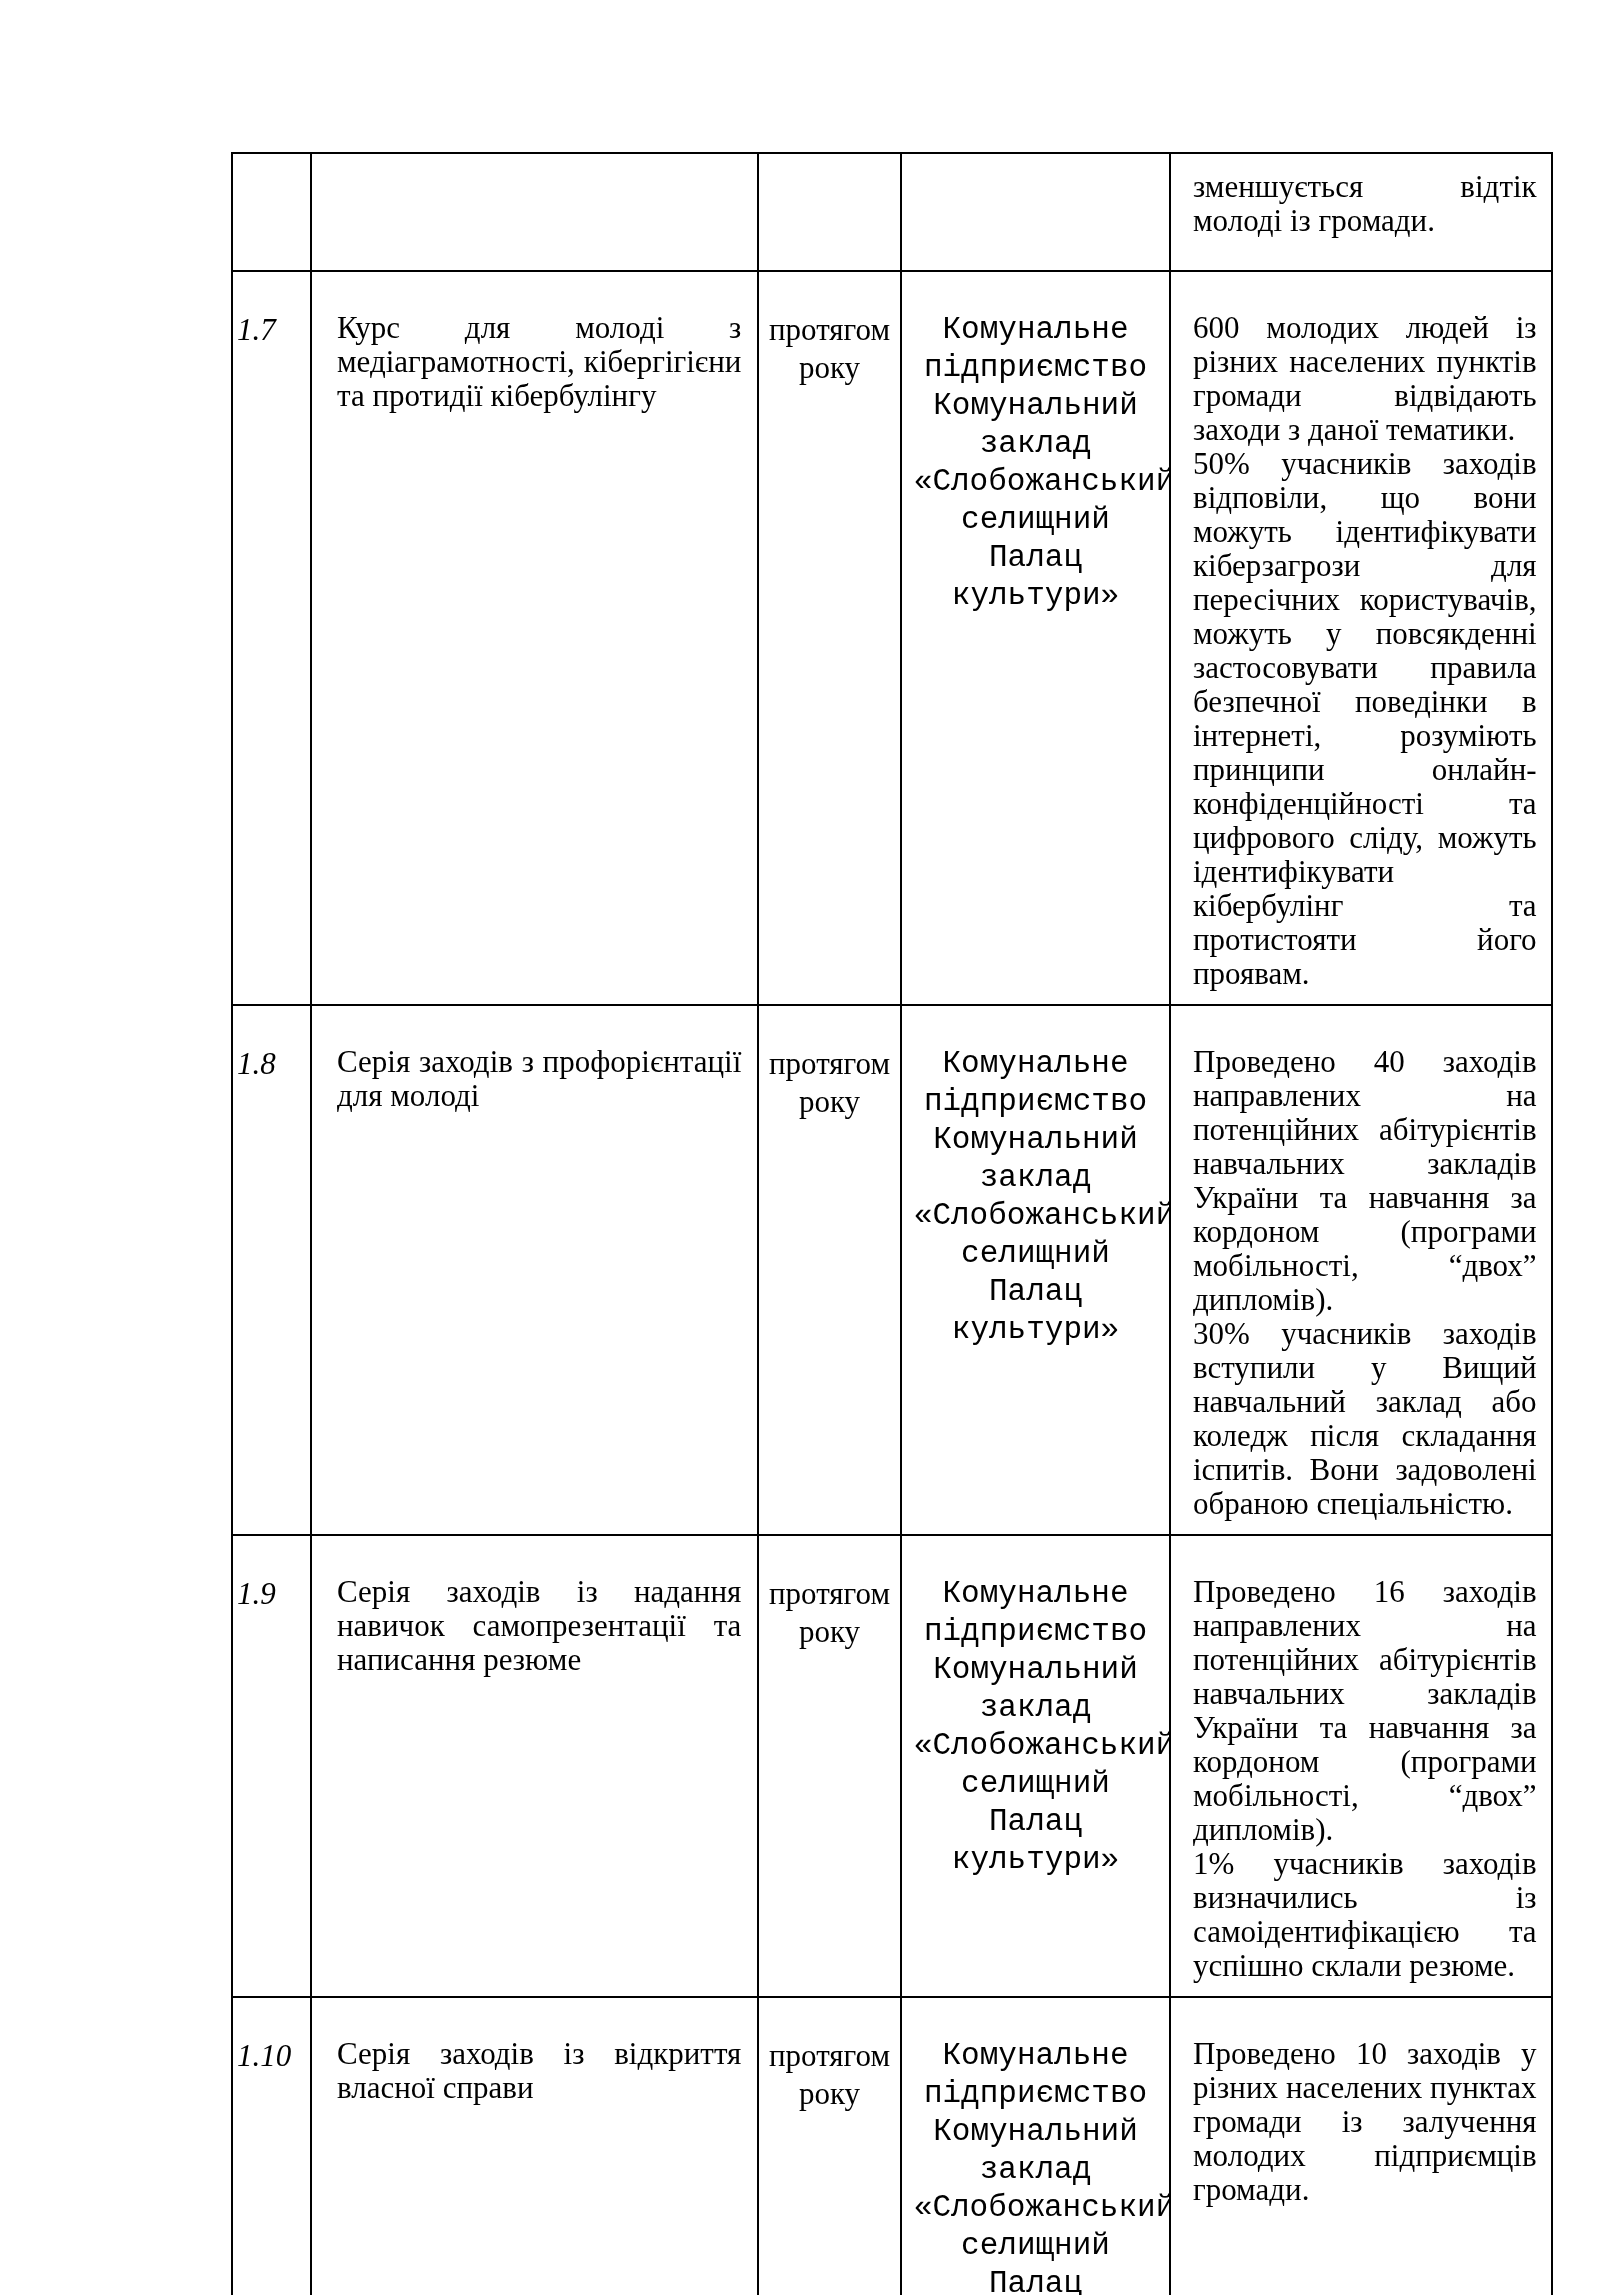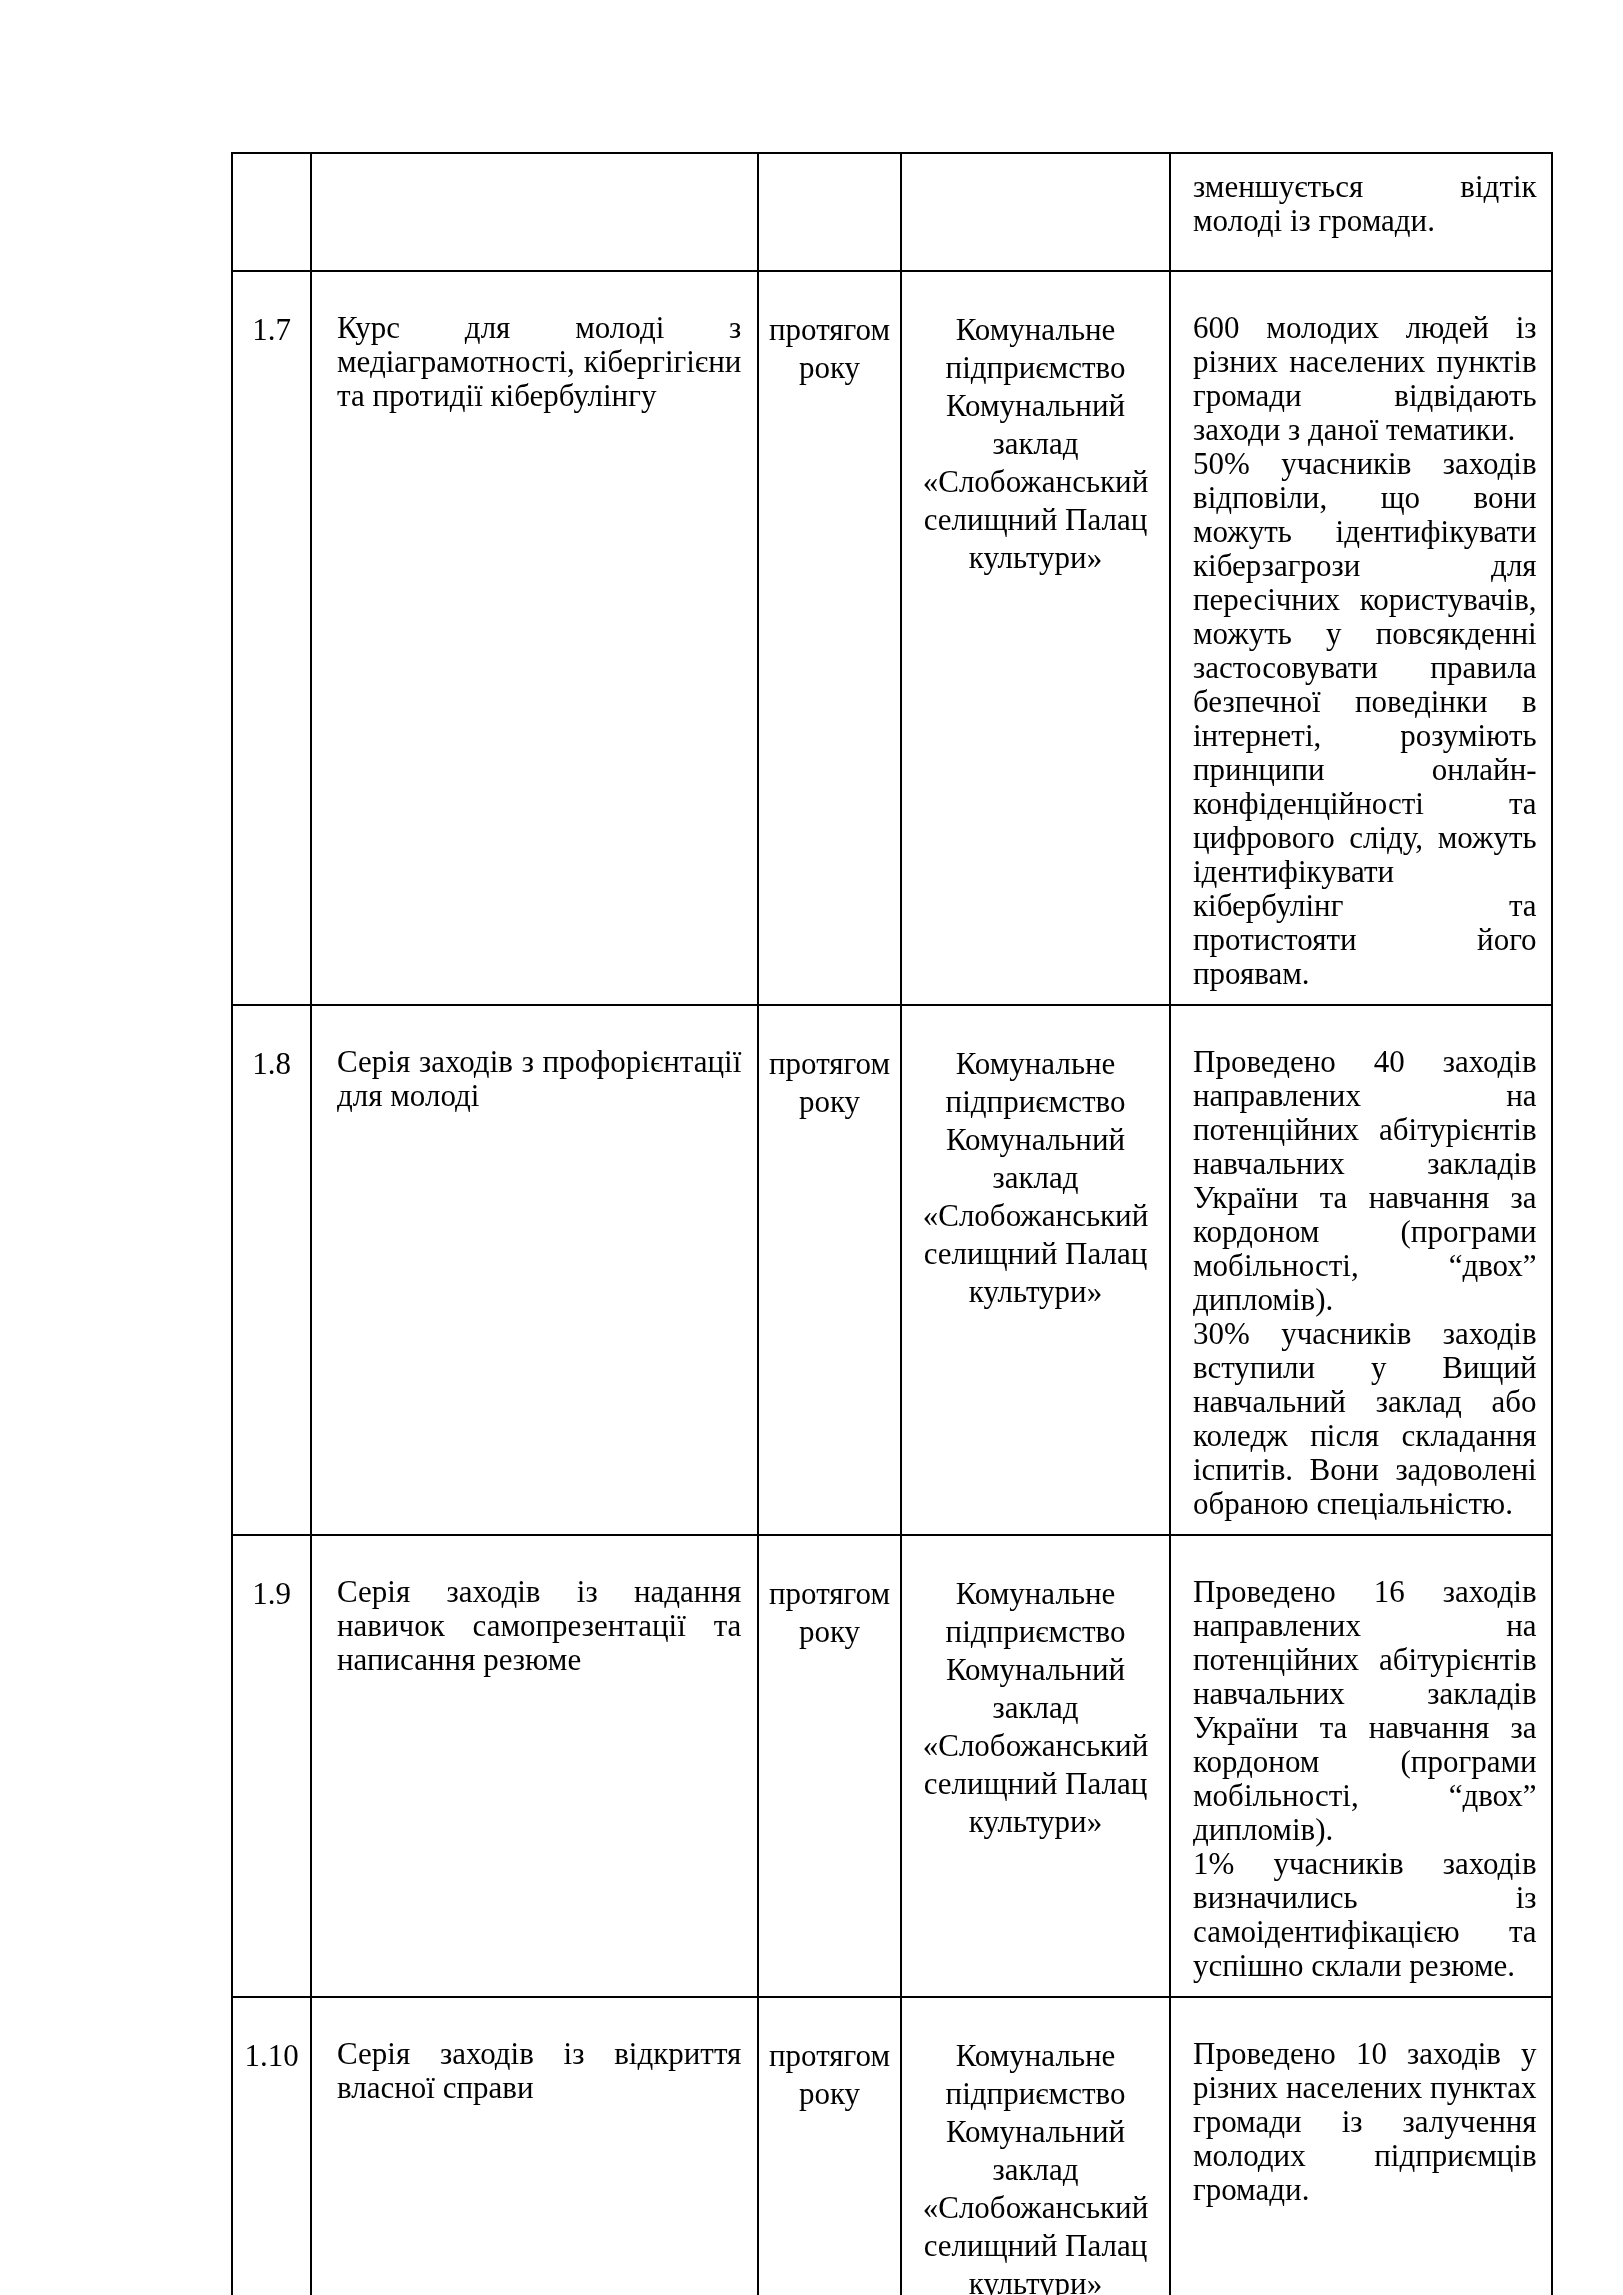--- a/index.html
+++ b/index.html
@@ -27,39 +27,40 @@
     border-bottom: 9.2px solid #000000;
   }
   table.doc-table td {
     border: 2.6px solid #000000;
     vertical-align: top;
     font-size: 31px;
     overflow: hidden;
   }
   
   td.c-num {
-    text-align: center;
     line-height: 38px;
     padding: 39px 3.9px 13px 3.9px;
+    font-style: italic;
   }
   td.c-act {
     text-align: justify;
     line-height: 34px;
     padding: 39px 15.7px 13px 25px;
   }
   td.c-time {
     text-align: center;
     line-height: 38px;
     padding: 39px 6.5px 13px 6.5px;
     margin-top: 48px;
   }
   td.c-resp {
     text-align: center;
     line-height: 38px;
     padding: 39px 11.8px 13px 11.8px;
+    font-family: Liberation Mono, monospace;
   }
   td.c-res {
     text-align: justify;
     line-height: 34px;
     padding: 39px 14.4px 13px 22px;
   }
   tr.row-cont td.c-res {
     padding-top: 15.7px;
   }
   .para {

